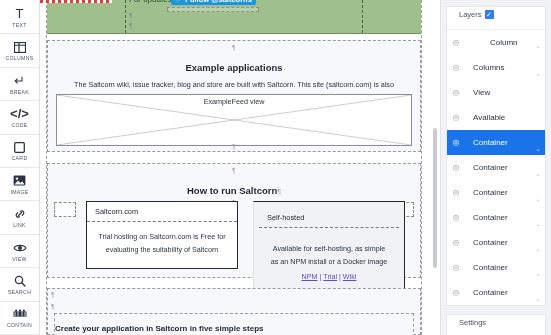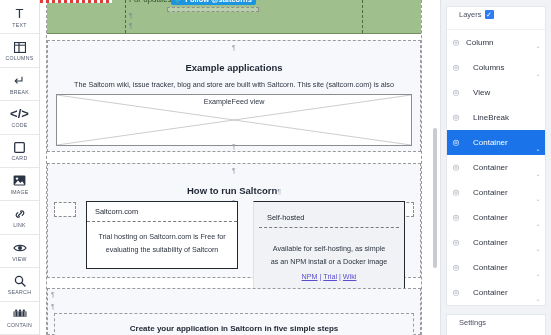--- a/index.html
+++ b/index.html
@@ -170,21 +170,21 @@
   .minibox.l { left: 6px; }
   .minibox.r { right: 6px; }
 
   .create-pil1 { position:absolute; left:3px; top:2px; color:#9aa4b1; font-size:7px; }
   .create-pil2 { position:absolute; left:3px; top:14px; color:#9aa4b1; font-size:7px; }
   .create-inner {
     position:absolute; left: 6px; right: 6px; top: 24px; bottom: -14px;
     border: 1px dashed #9b9b9b; background:#f7f8fb;
   }
   .create-title {
-    text-align:center; font-size: 8px; font-weight:bold; color:#1f2633;
+    text-align:left; font-size: 8px; font-weight:bold; color:#1f2633;
     margin-top: 10px;
   }
 
   
   .cscroll {
     position:absolute; right: 3px; top: 128px; width: 4px; height: 140px;
     background:#c9cbd0; border-radius: 3px; z-index:7;
   }
 
   
@@ -214,21 +214,21 @@
     font-size: 8px; color:#2e3442; cursor:pointer;
     position:relative;
   }
   .layer.sel { background:#1a73e8; color:#fff; }
   .eye {
     width: 18px; flex:0 0 18px; display:flex; align-items:center;
     justify-content:center; color:#9aa1ad; font-size:8px;
   }
   .layer.sel .eye { color:#fff; }
   .lname { flex:1 1 auto; }
-  .lname.ind0 { padding-left: 1px; }
+  .lname.ind0 { padding-left: 1px; margin-left: 24px; }
   .lname.ind1 { padding-left: 8px; }
   .chev {
     width: 14px; flex:0 0 14px; text-align:center;
     font-size: 6px; color:#b0b6c0; align-self:flex-end; padding-bottom:3px;
   }
   .layer.sel .chev { color:#dbe8fb; }
 
   .settings-panel { margin-top: 2px; }
 </style>
 </head>
@@ -429,21 +429,21 @@
         </div>
 
         <div class="layer">
           <span class="eye">◎</span>
           <span class="lname ind1">View</span>
           <span class="chev"></span>
         </div>
 
         <div class="layer">
           <span class="eye">◎</span>
-          <span class="lname ind1">LineBreak</span>
+          <span class="lname ind1">Available</span>
           <span class="chev"></span>
         </div>
 
         <div class="layer sel">
           <span class="eye">◎</span>
           <span class="lname ind1">Container</span>
           <span class="chev">⌄</span>
         </div>
 
         <div class="layer">

